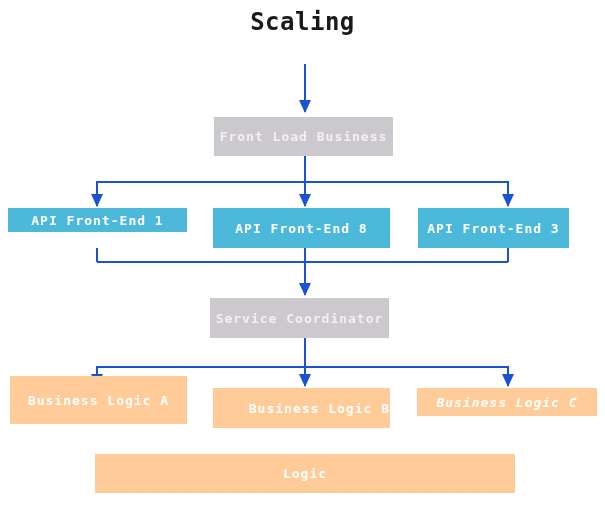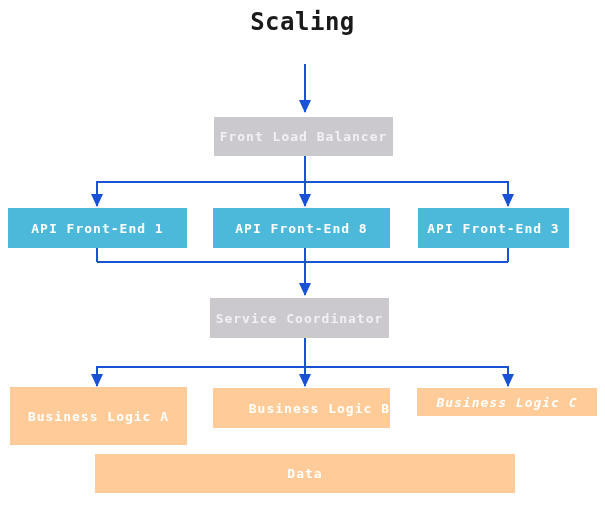--- a/index.html
+++ b/index.html
@@ -43,25 +43,25 @@
     letter-spacing: 1px;
     color: #ffffff;
     white-space: nowrap;
   }
   .node.balancer   { background: #cbc9cd; color: #f2f0f4; }
   .node.api        { background: #4db9da; }
   .node.logic      { background: #ffcc99; }
   .node.data-store { background: #ffcc99; }
 
   .n-flb  { left: 214px; top: 117px; width: 179px; height: 39px; }
-  .n-api1 { left: 8px;   top: 208px; width: 179px; height: 40px; }
+  .n-api1 { left: 8px;   top: 208px; width: 179px; height: 24px; }
   .n-api2 { left: 213px; top: 208px; width: 177px; height: 40px; }
   .n-api3 { left: 418px; top: 208px; width: 151px; height: 40px; }
   .n-sc   { left: 210px; top: 298px; width: 179px; height: 40px; }
-  .n-bla  { left: 10px;  top: 387px; width: 177px; height: 58px; }
+  .n-bla  { left: 10px;  top: 376px; width: 177px; height: 48px; }
   .n-blb  { left: 213px; top: 388px; width: 177px; height: 40px; justify-content: flex-end; }
   .n-blc  { left: 417px; top: 388px; width: 180px; height: 28px; font-style: italic; }
   .n-data { left: 95px;  top: 454px; width: 420px; height: 39px; }
 
   .edge {
     stroke: #1a52d6;
     stroke-width: 2;
     fill: none;
   }
 </style>
@@ -89,21 +89,21 @@
     <path class="edge" d="M508,248 V262"></path>
     <path class="edge" d="M97,262 H508"></path>
     <path class="edge" d="M305,248 V295" marker-end="url(#ah)"></path>
 
     <path class="edge" d="M305,338 V386" marker-end="url(#ah)"></path>
     <path class="edge" d="M305,367 H97 V386" marker-end="url(#ah)"></path>
     <path class="edge" d="M305,367 H508 V386" marker-end="url(#ah)"></path>
   </svg>
 
   <div class="node balancer n-flb">
-    <span>Front Load Balancer</span>
+    <span>Front Load Business</span>
   </div>
 
   <div class="node api n-api1">
     <span>API Front-End 1</span>
   </div>
   <div class="node api n-api2">
     <span>API Front-End 8</span>
   </div>
   <div class="node api n-api3">
     <span>API Front-End 3</span>
@@ -117,16 +117,16 @@
     <span>Business Logic A</span>
   </div>
   <div class="node logic n-blb">
     <span>Business Logic B</span>
   </div>
   <div class="node logic n-blc">
     <span>Business Logic C</span>
   </div>
 
   <div class="node data-store n-data">
-    <span>Data</span>
+    <span>Logic</span>
   </div>
 
 </div>
 
 </body></html>

